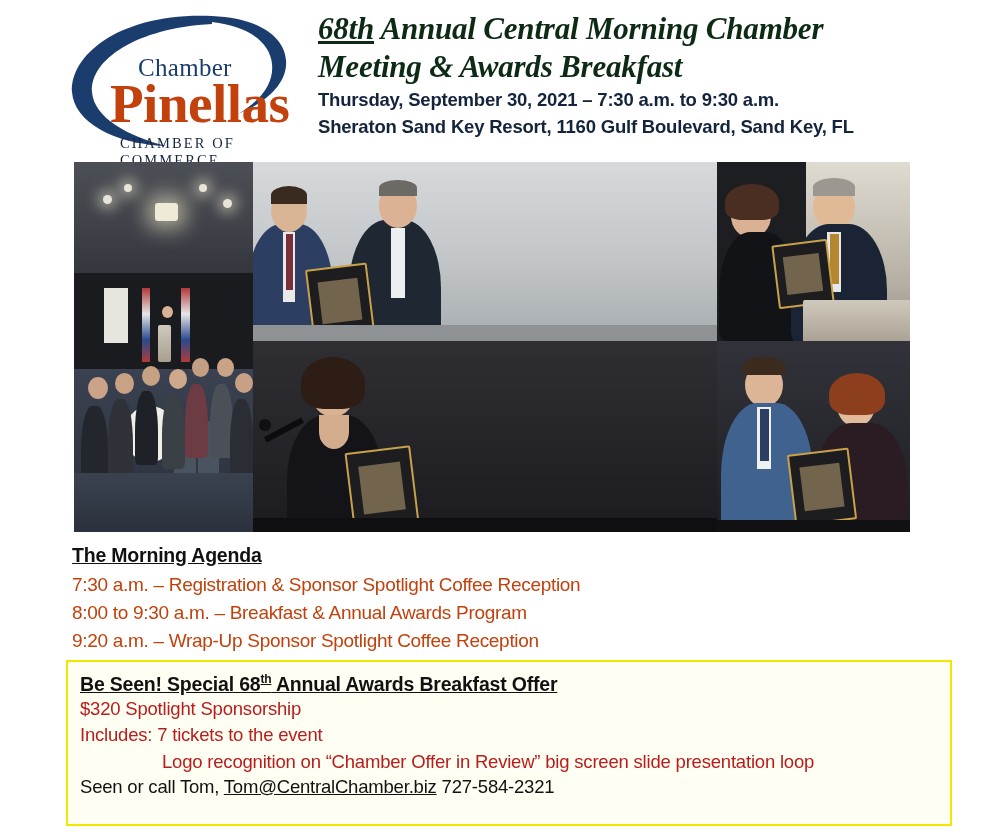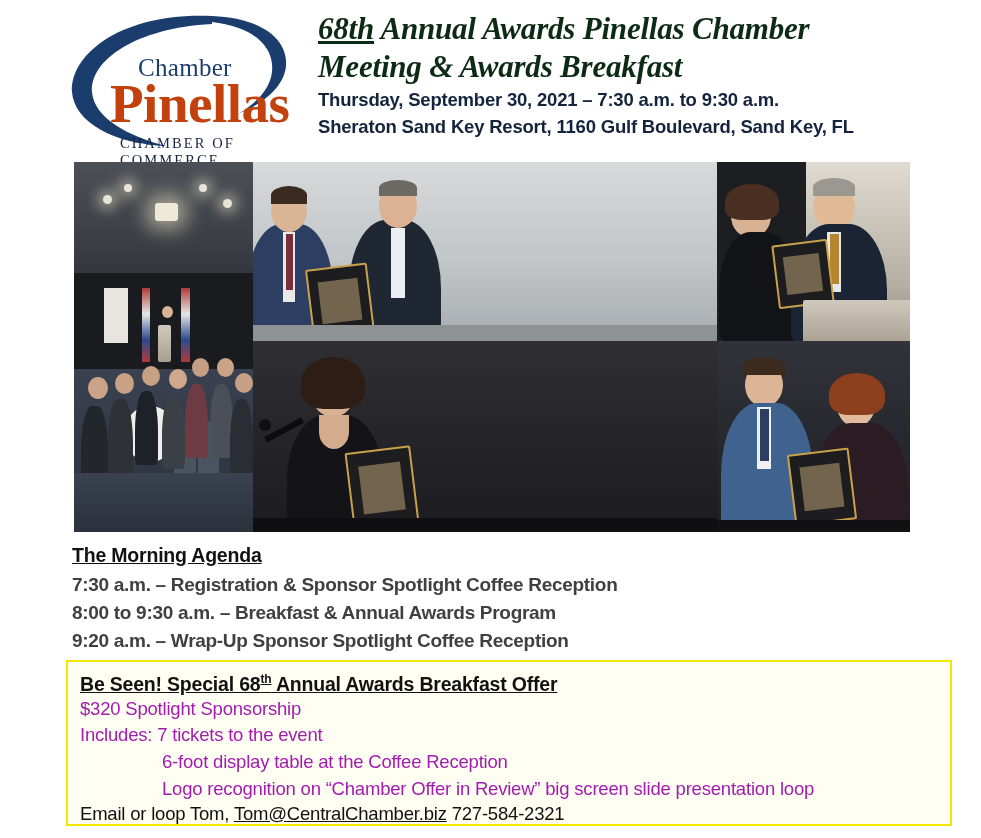--- a/index.html
+++ b/index.html
@@ -191,22 +191,22 @@
     font-size: 19.5px;
     font-weight: bold;
     text-decoration: underline;
     color: #111111;
     margin-bottom: 4px;
     letter-spacing: -0.2px;
   }
   .agenda-item {
     font-family: "Liberation Sans", sans-serif;
     font-size: 19px;
-    font-weight: bold;
-    color: #404040;
+    font-weight: normal;
+    color: #c2410c;
     line-height: 1.47;
     letter-spacing: -0.3px;
   }
 
   
   .offer {
     position: absolute;
     left: 66px;
     top: 660px;
     width: 886px;
@@ -224,21 +224,21 @@
     text-decoration: underline;
     letter-spacing: -0.2px;
   }
   .offer-title sup {
     font-size: 12px;
     text-decoration: underline;
   }
   .offer-line {
     font-family: "Liberation Sans", sans-serif;
     font-size: 18.5px;
-    color: #a21caf;
+    color: #b91c1c;
     line-height: 1.45;
     letter-spacing: -0.2px;
   }
   .indent {
     padding-left: 82px;
   }
   .offer-email {
     font-family: "Liberation Sans", sans-serif;
     font-size: 18.5px;
     color: #111111;
@@ -260,21 +260,21 @@
         <path d="M150 6 C 60 2, 8 44, 10 82 C 12 112, 52 134, 104 136 C 66 126, 32 108, 30 82 C 28 50, 74 18, 150 14 Z" fill="#1b3d6e"></path>
         <path d="M150 6 C 196 8, 222 26, 224 50 C 226 72, 206 92, 176 104 C 200 90, 212 72, 210 54 C 208 32, 186 16, 150 12 Z" fill="#1b3d6e"></path>
       </svg>
       <div class="logo-text-central">Chamber</div>
       <div class="logo-text-pinellas">Pinellas</div>
       <div class="logo-text-chamber">CHAMBER OF COMMERCE</div>
     </div>
 
     <div class="header-text">
       <div class="title-line">
-        <span class="underline-68">68th</span><span> Annual Awards Pinellas Chamber</span>
+        <span class="underline-68">68th</span><span> Annual Central Morning Chamber</span>
       </div>
       <div class="title-line">Meeting &amp; Awards Breakfast</div>
       <div class="subtitle-line">Thursday, September 30, 2021 – 7:30 a.m. to 9:30 a.m.</div>
       <div class="subtitle-line">Sheraton Sand Key Resort, 1160 Gulf Boulevard, Sand Key, FL</div>
     </div>
   </div>
 
   <div class="collage">
 
     <div class="photo p1">
@@ -379,20 +379,19 @@
     <div class="agenda-item">8:00 to 9:30 a.m. – Breakfast &amp; Annual Awards Program</div>
     <div class="agenda-item">9:20 a.m. – Wrap-Up Sponsor Spotlight Coffee Reception</div>
   </div>
 
   <div class="offer">
     <div class="offer-title">
       <span>Be Seen!  Special 68</span><sup>th</sup><span> Annual Awards Breakfast Offer</span>
     </div>
     <div class="offer-line">$320 Spotlight Sponsorship</div>
     <div class="offer-line">Includes: 7 tickets to the event</div>
-    <div class="offer-line indent">6-foot display table at the Coffee Reception</div>
     <div class="offer-line indent">Logo recognition on “Chamber Offer in Review” big screen slide presentation loop</div>
     <div class="offer-email">
-      <span>Email or loop Tom, </span><span class="link">Tom@CentralChamber.biz</span><span>  727-584-2321</span>
+      <span>Seen or call Tom, </span><span class="link">Tom@CentralChamber.biz</span><span>  727-584-2321</span>
     </div>
   </div>
 
 </div>
 
 </body></html>

